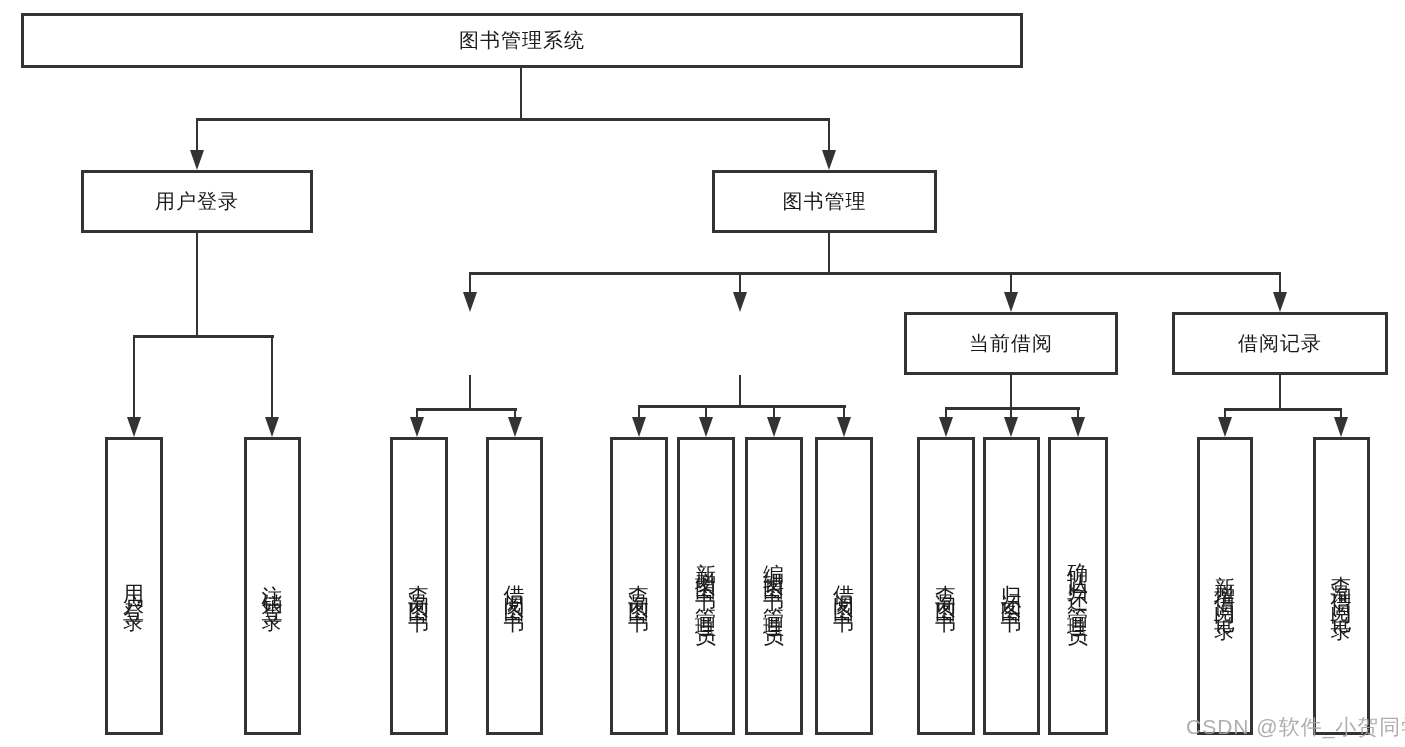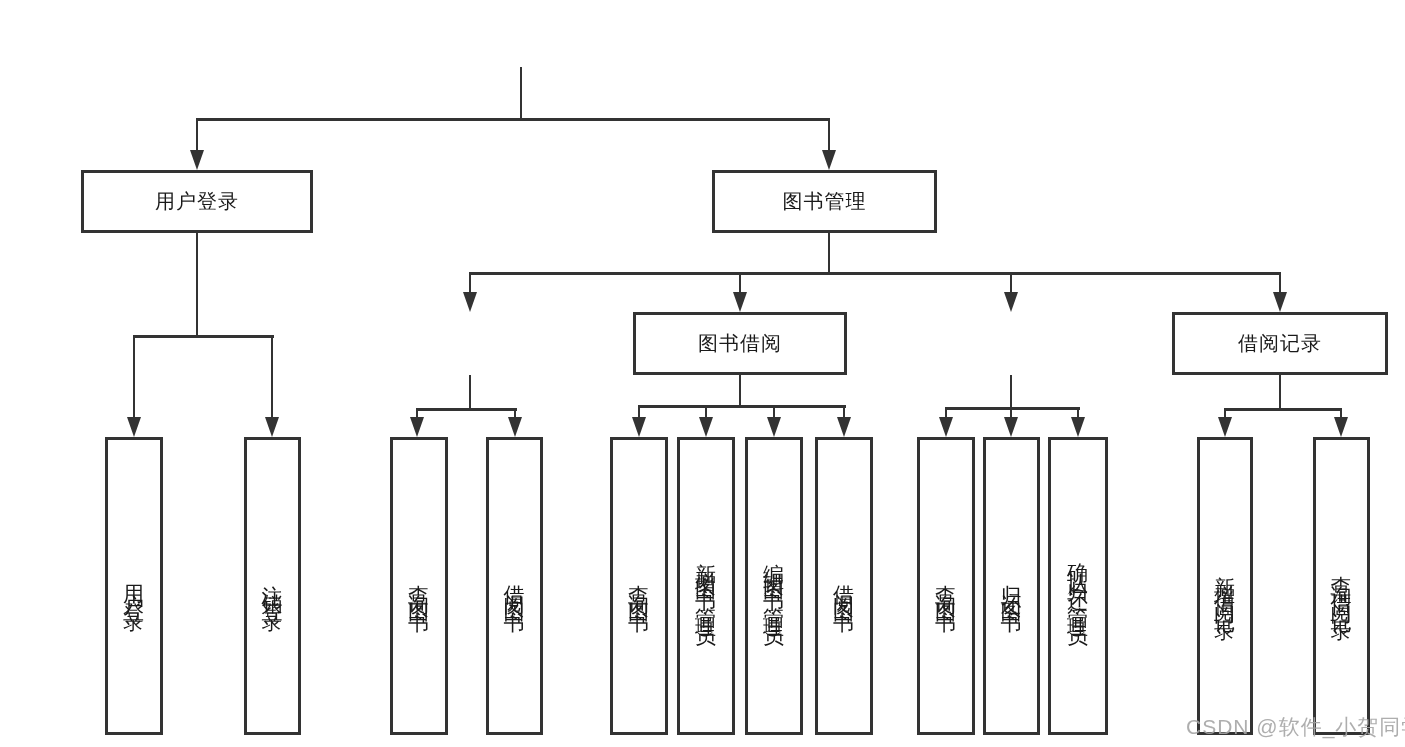--- a/index.html
+++ b/index.html
@@ -44,30 +44,33 @@
     letter-spacing:1px;
     white-space:nowrap;
     z-index:20;
   }
 </style>
 </head>
 <body>
 
 <div id="canvas">
 
+  <div class="box hlabel" style="left:21px;top:13px;width:1002px;height:55px;">
+    <span>图书管理系统</span>
+  </div>
 
   <div class="box hlabel" style="left:81px;top:170px;width:232px;height:63px;">
     <span>用户登录</span>
   </div>
   <div class="box hlabel" style="left:712px;top:170px;width:225px;height:63px;">
     <span>图书管理</span>
   </div>
 
-  <div class="box hlabel" style="left:633px;top:312px;width:214px;height:63px;">
-    <span>图书借阅</span>
+  <div class="box hlabel" style="left:904px;top:312px;width:214px;height:63px;">
+    <span>当前借阅</span>
   </div>
   <div class="box hlabel" style="left:1172px;top:312px;width:216px;height:63px;">
     <span>借阅记录</span>
   </div>
 
   <div class="box" style="left:105px;top:437px;width:58px;height:298px;">
     <span class="vtext">用户登录</span>
   </div>
   <div class="box" style="left:244px;top:437px;width:57px;height:298px;">
     <span class="vtext">注销登录</span>

